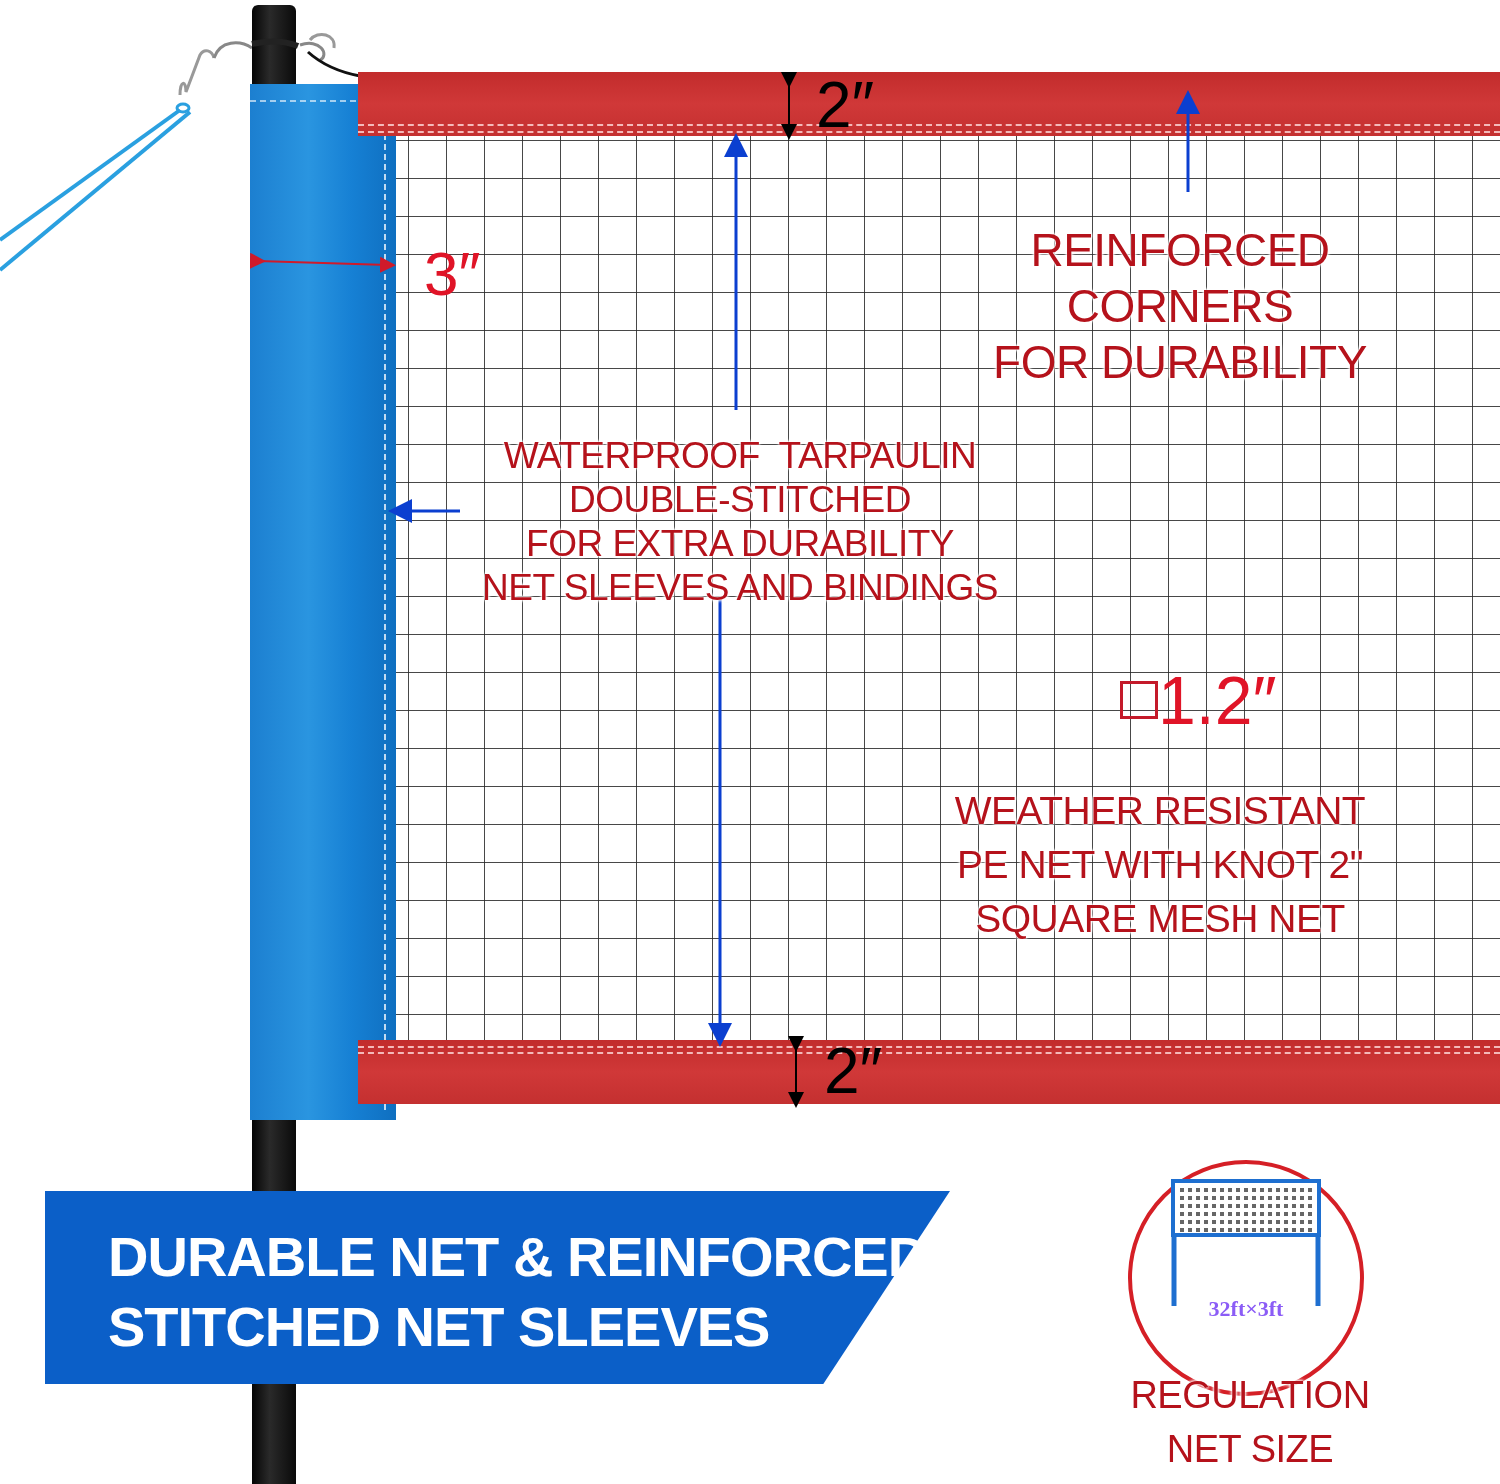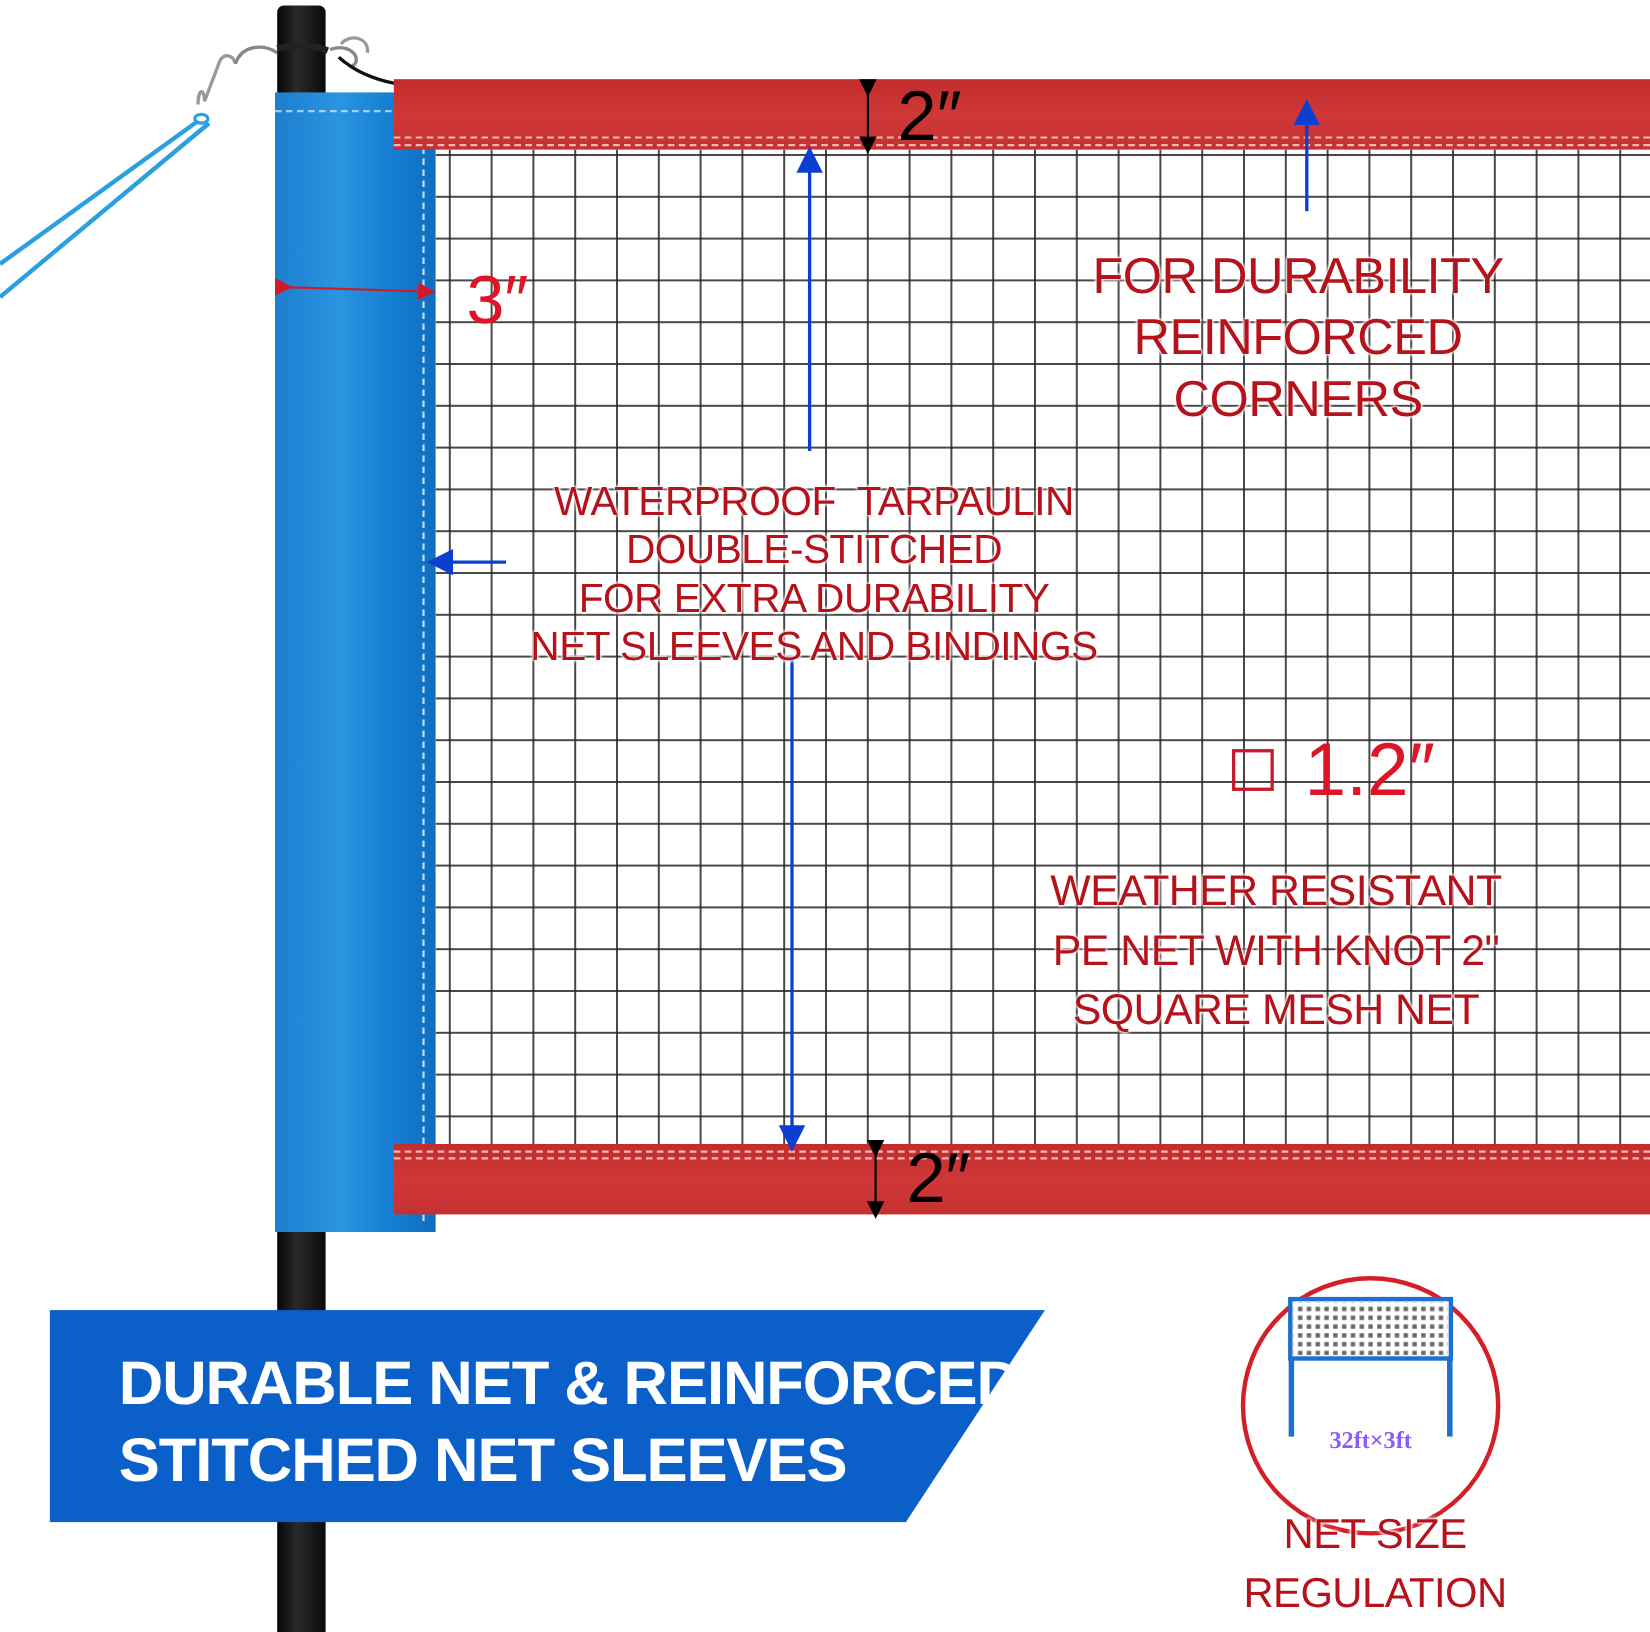--- a/index.html
+++ b/index.html
@@ -27,21 +27,21 @@
       linear-gradient(90deg, rgba(40,40,40,.85) 1.5px, transparent 1.5px),
       linear-gradient(180deg, rgba(40,40,40,.85) 1.5px, transparent 1.5px);
     background-size: 38px 38px; background-position: 12px 4px; }
   
   .red-text { color: #b5121b; text-align: center; font-family: "Liberation Sans", sans-serif; text-transform: uppercase; line-height: 1.12; letter-spacing: -0.5px;
     text-shadow: 0 0 3px #fff, 0 0 3px #fff, 0 0 4px #fff; }
   .lbl-corners { left: 920px; top: 222px; width: 520px; font-size: 46px; line-height: 56px; }
   .lbl-sleeves { left: 470px; top: 434px; width: 540px; font-size: 37px; line-height: 44px; }
   .lbl-weather { left: 930px; top: 768px; width: 460px; font-size: 39px; line-height: 54px; margin-top: 16px; }
   .lbl-regulation { left: 1100px; top: 1368px; width: 300px; font-size: 38px; line-height: 54px; }
-  .mesh-size { left: 1120px; top: 660px; height: 80px; display:flex; align-items:center; gap: 28px; color:#e01427; font-size: 68px; }
+  .mesh-size { left: 1120px; top: 660px; height: 80px; display:flex; align-items:center; color:#e01427; font-size: 68px; }
   .mesh-square { width: 38px; height: 38px; border: 3px solid #c41a2a; box-sizing:border-box; }
   .dim-black { color:#000; font-size: 64px; font-family:"Liberation Sans", sans-serif; }
   .dim-top { left: 816px; top: 68px; }
   .dim-bottom { left: 824px; top: 1034px; }
   .dim-side { left: 424px; top: 238px; color:#e01427; font-size: 62px; }
   
   .banner { left: 45px; top: 1191px; width: 905px; height: 193px; background:#0b5fc8; clip-path: polygon(0 0, 100% 0, 86% 100%, 0 100%); }
   .banner-text { left: 108px; top: 1222px; color:#fff; font-size: 56px; line-height: 70px; letter-spacing: -1px; font-weight: bold; }
   
   .reg-circle { left: 1128px; top: 1160px; width: 236px; height: 236px; border: 4px solid #d51f26; border-radius: 50%; box-sizing: border-box; background:#fff; }
@@ -96,22 +96,22 @@
 <div class="abs dim-black dim-top">2″</div>
 <div class="abs dim-black dim-bottom">2″</div>
 <div class="abs dim-black dim-side">3″</div>
 
 <div class="abs mesh-size">
   <span class="mesh-square"></span>
   <span>1.2″</span>
 </div>
 
 <div class="abs red-text lbl-corners">
+  <div>REINFORCED CORNERS</div>
   <div>FOR DURABILITY</div>
-  <div>REINFORCED CORNERS</div>
 </div>
 
 <div class="abs red-text lbl-sleeves">
   <div style="white-space:pre">WATERPROOF  TARPAULIN</div>
   <div>DOUBLE-STITCHED</div>
   <div>FOR EXTRA DURABILITY</div>
   <div>NET SLEEVES AND BINDINGS</div>
 </div>
 
 <div class="abs red-text lbl-weather">
@@ -134,15 +134,15 @@
         <rect x="2" y="2" width="4" height="4" fill="#666"></rect>
       </pattern>
     <rect x="6" y="6" width="140" height="48" fill="url(#dots)"></rect>
   </g>
   <line x1="4" y1="57" x2="4" y2="128" stroke="#1e6fd0" stroke-width="5"></line>
   <line x1="148" y1="57" x2="148" y2="128" stroke="#1e6fd0" stroke-width="5"></line>
 </svg>
 <div class="abs reg-size">32ft×3ft</div>
 
 <div class="abs red-text lbl-regulation">
+  <div>REGULATION</div>
   <div>NET SIZE</div>
-  <div>REGULATION</div>
 </div>
 
 </body></html>

